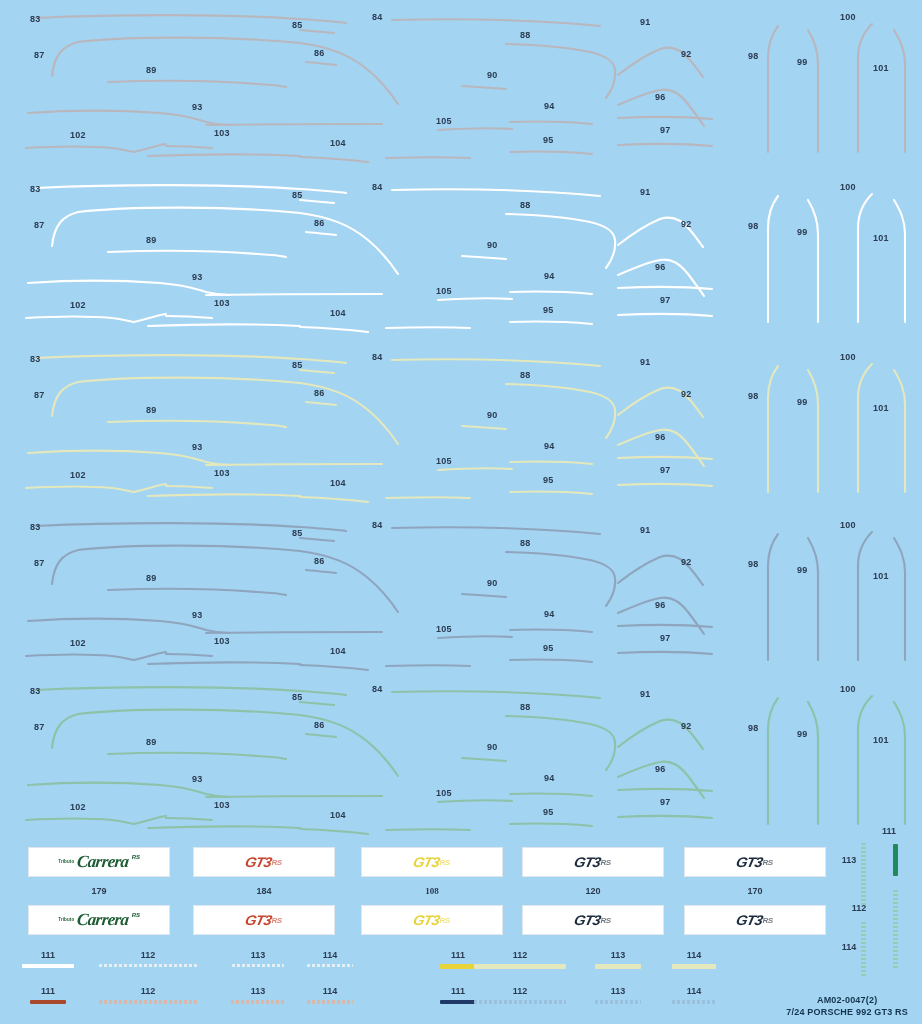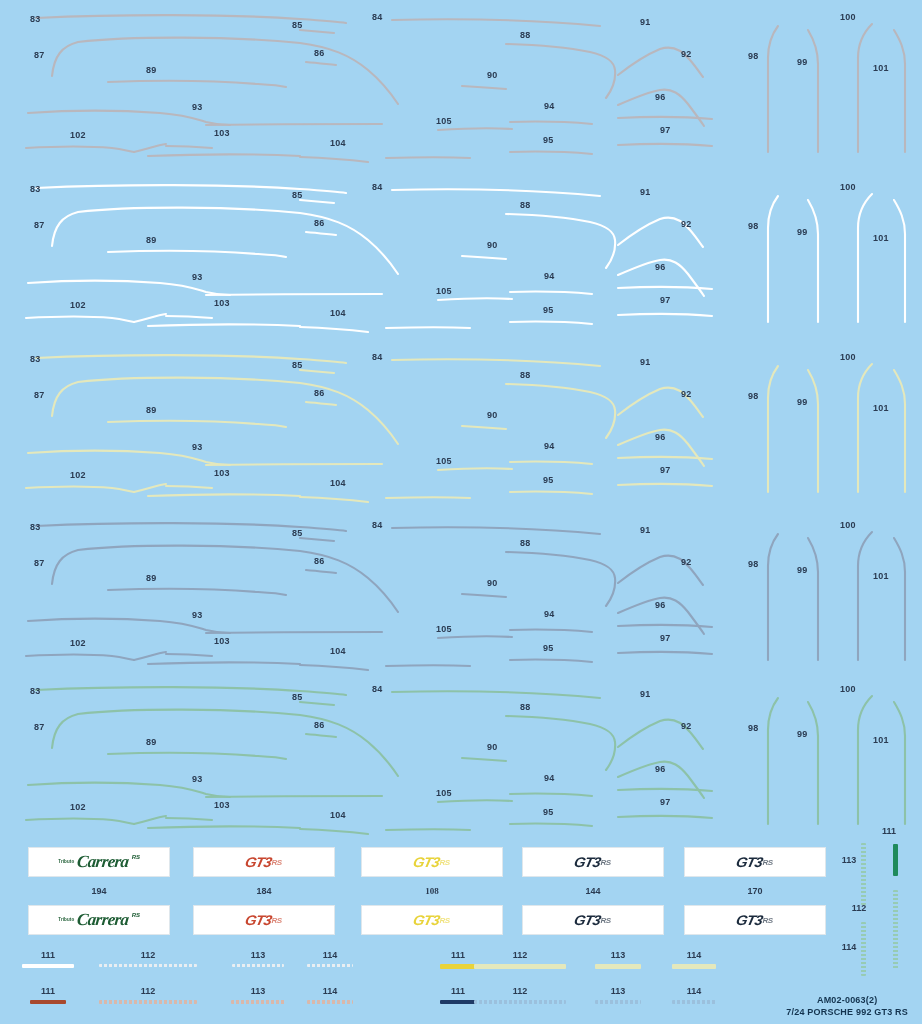--- a/index.html
+++ b/index.html
@@ -357,21 +357,21 @@
           <span class="rs-sup" style="color:#1d5c33">RS</span>
         </div>
       </div>
       <div class="plate" style="left: 28px; top: 905px; width: 142px; height: 30px;">
         <div class="logo-carrera">
           <span class="tributo" style="color:#1d5c33">Tributo</span>
           <span class="carrera-word" style="color:#1d5c33">Carrera</span>
           <span class="rs-sup" style="color:#1d5c33">RS</span>
         </div>
       </div>
-      <div class="plate-label" style="left: 28px; top: 886px; width: 142px;">194</div>
+      <div class="plate-label" style="left: 28px; top: 886px; width: 142px;">179</div>
       <div class="plate" style="left: 193px; top: 847px; width: 142px; height: 30px;">
         <div class="gt3-row">
           <span class="gt3-word" style="color:#c8462f">GT3</span>
           <span class="gt3-rs" style="color:#c8462f">RS</span>
         </div>
       </div>
       <div class="plate" style="left: 193px; top: 905px; width: 142px; height: 30px;">
         <div class="gt3-row">
           <span class="gt3-word" style="color:#c8462f">GT3</span>
           <span class="gt3-rs" style="color:#c8462f">RS</span>
@@ -396,21 +396,21 @@
           <span class="gt3-word" style="color:#1b2a3c">GT3</span>
           <span class="gt3-rs" style="color:#1b2a3c">RS</span>
         </div>
       </div>
       <div class="plate" style="left: 522px; top: 905px; width: 142px; height: 30px;">
         <div class="gt3-row">
           <span class="gt3-word" style="color:#1b2a3c">GT3</span>
           <span class="gt3-rs" style="color:#1b2a3c">RS</span>
         </div>
       </div>
-      <div class="plate-label" style="left: 522px; top: 886px; width: 142px;">144</div>
+      <div class="plate-label" style="left: 522px; top: 886px; width: 142px;">120</div>
       <div class="plate" style="left: 684px; top: 847px; width: 142px; height: 30px;">
         <div class="gt3-row">
           <span class="gt3-word" style="color:#1b2a3c">GT3</span>
           <span class="gt3-rs" style="color:#1b2a3c">RS</span>
         </div>
       </div>
       <div class="plate" style="left: 684px; top: 905px; width: 142px; height: 30px;">
         <div class="gt3-row">
           <span class="gt3-word" style="color:#1b2a3c">GT3</span>
           <span class="gt3-rs" style="color:#1b2a3c">RS</span>
@@ -457,16 +457,16 @@
       <div class="stripe" style="left: 440px; top: 1000px; width: 36px; height: 4px; background: rgb(31, 58, 102);"></div>
       <div class="stripe-label" style="left: 504px; top: 986px; width: 32px;">112</div>
       <div class="stripe" style="left: 474px; top: 1000px; width: 92px; height: 4px; background: repeating-linear-gradient(to right, rgb(155, 192, 221) 0px, rgb(155, 192, 221) 3px, transparent 3px, transparent 5px);"></div>
       <div class="stripe-label" style="left: 602px; top: 986px; width: 32px;">113</div>
       <div class="stripe" style="left: 595px; top: 1000px; width: 46px; height: 4px; background: repeating-linear-gradient(to right, rgb(155, 192, 221) 0px, rgb(155, 192, 221) 3px, transparent 3px, transparent 5px);"></div>
       <div class="stripe-label" style="left: 678px; top: 986px; width: 32px;">114</div>
       <div class="stripe" style="left: 672px; top: 1000px; width: 44px; height: 4px; background: repeating-linear-gradient(to right, rgb(155, 192, 221) 0px, rgb(155, 192, 221) 3px, transparent 3px, transparent 5px);"></div>
     </div>
 
   <div class="footer-txt">
-    <div>AM02-0063(2)</div>
+    <div>AM02-0047(2)</div>
     <div>7/24 PORSCHE 992 GT3 RS</div>
   </div>
 </div>
 
 </body></html>

